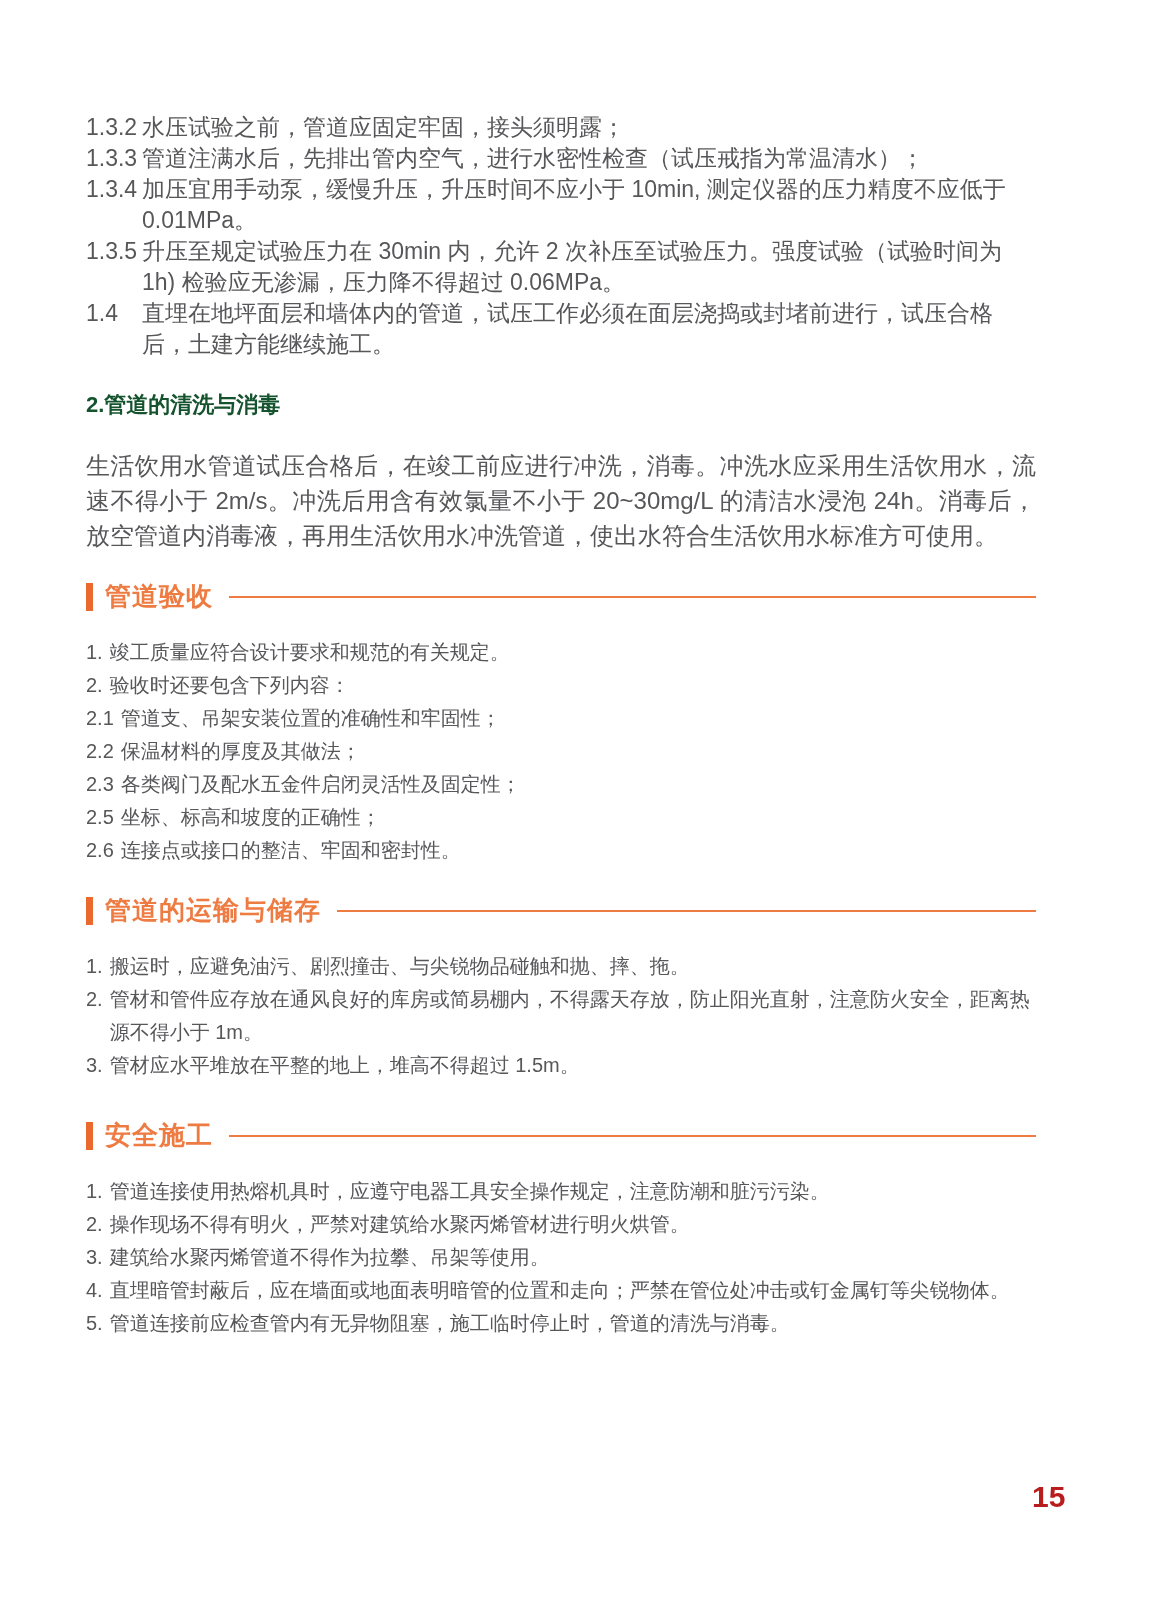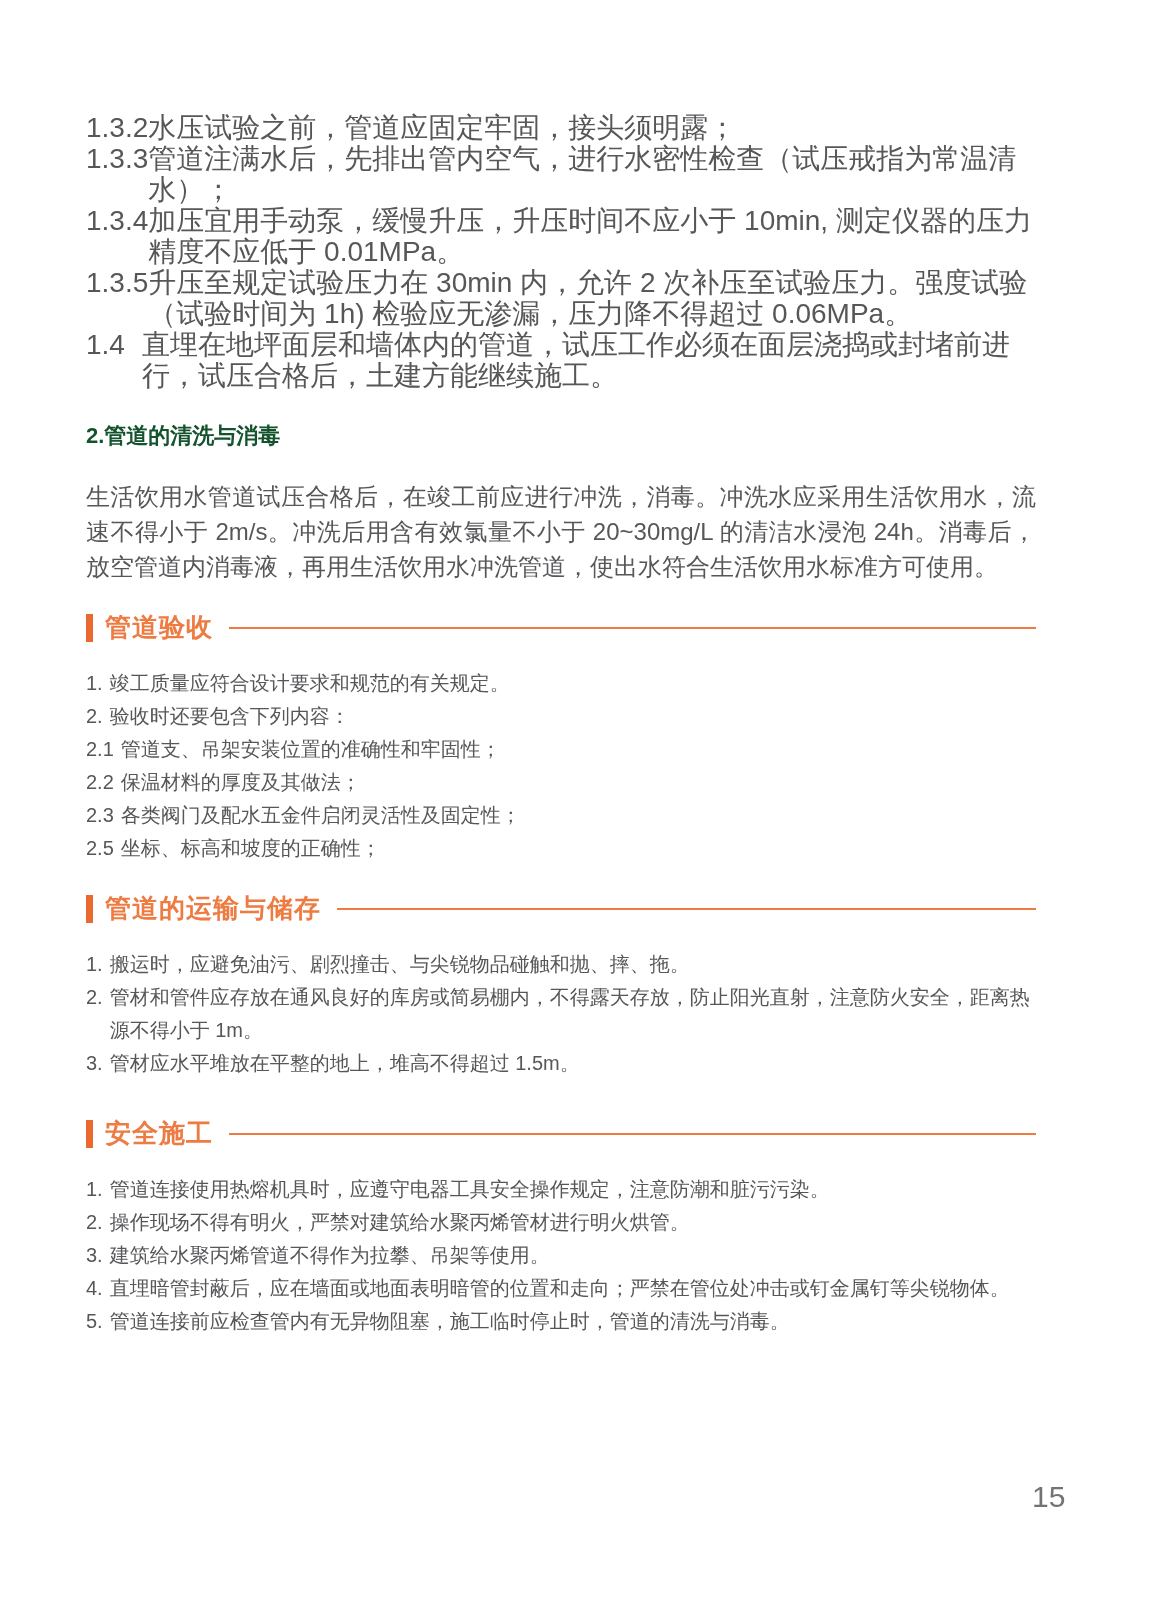--- a/index.html
+++ b/index.html
@@ -5,42 +5,42 @@
   * { margin:0; padding:0; box-sizing:border-box; }
   html,body { background:#ffffff; }
   body {
     width:1171px; height:1600px; position:relative; overflow:hidden;
     font-family:"Liberation Sans","DejaVu Sans",sans-serif;
     color:#57575a;
   }
   .page { position:absolute; left:86px; top:112px; width:950px; }
 
   
-  .intro-item { display:flex; font-size:28px; line-height:31px; }
+  .intro-item { display:flex; font-size:23px; line-height:31px; }
   .intro-item .num { flex:0 0 56px; }
   .intro-item .txt { flex:1; }
 
   
   .sub-heading { margin-top:30px; font-size:22px; font-weight:bold; color:#14532d; line-height:30px; }
   .sub-body { margin-top:28px; font-size:24px; line-height:35px; text-align:justify; }
 
   
   .sec-header { display:flex; align-items:center; margin-top:26px; margin-bottom:22px; }
   .sec-header .bar { width:7px; height:28px; background:#e9692e; margin-right:12px; flex:0 0 auto; }
   .sec-header .title { font-size:26px; color:#ed7b42; font-weight:bold; letter-spacing:1px; flex:0 0 auto; }
   .sec-header .rule { flex:1; height:0; border-top:2px solid #ed7b42; margin-left:16px; }
 
   
   .li { display:flex; font-size:20px; line-height:33px; }
   .li .num { flex:0 0 auto; margin-right:7px; white-space:nowrap; }
   .li .txt { flex:1; }
 
   .page-number {
     position:absolute; top:1482px; left:1032px;
-    font-size:30px; font-weight:normal; color:#737373; line-height:30px;
+    font-size:30px; font-weight:bold; color:#b91c1c; line-height:30px;
   }
 </style>
 </head>
 <body>
 
 <div class="page">
 
   <div>
     <div class="intro-item">
       <span class="num">1.3.2</span>
@@ -90,20 +90,24 @@
       <span class="txt">保温材料的厚度及其做法；</span>
     </div>
     <div class="li">
       <span class="num">2.3</span>
       <span class="txt">各类阀门及配水五金件启闭灵活性及固定性；</span>
     </div>
     <div class="li">
       <span class="num">2.5</span>
       <span class="txt">坐标、标高和坡度的正确性；</span>
     </div>
+    <div class="li">
+      <span class="num">2.6</span>
+      <span class="txt">连接点或接口的整洁、牢固和密封性。</span>
+    </div>
   </div>
 
   <div class="sec-header">
     <span class="bar"></span>
     <span class="title">管道的运输与储存</span>
     <span class="rule"></span>
   </div>
   <div>
     <div class="li">
       <span class="num">1.</span>

